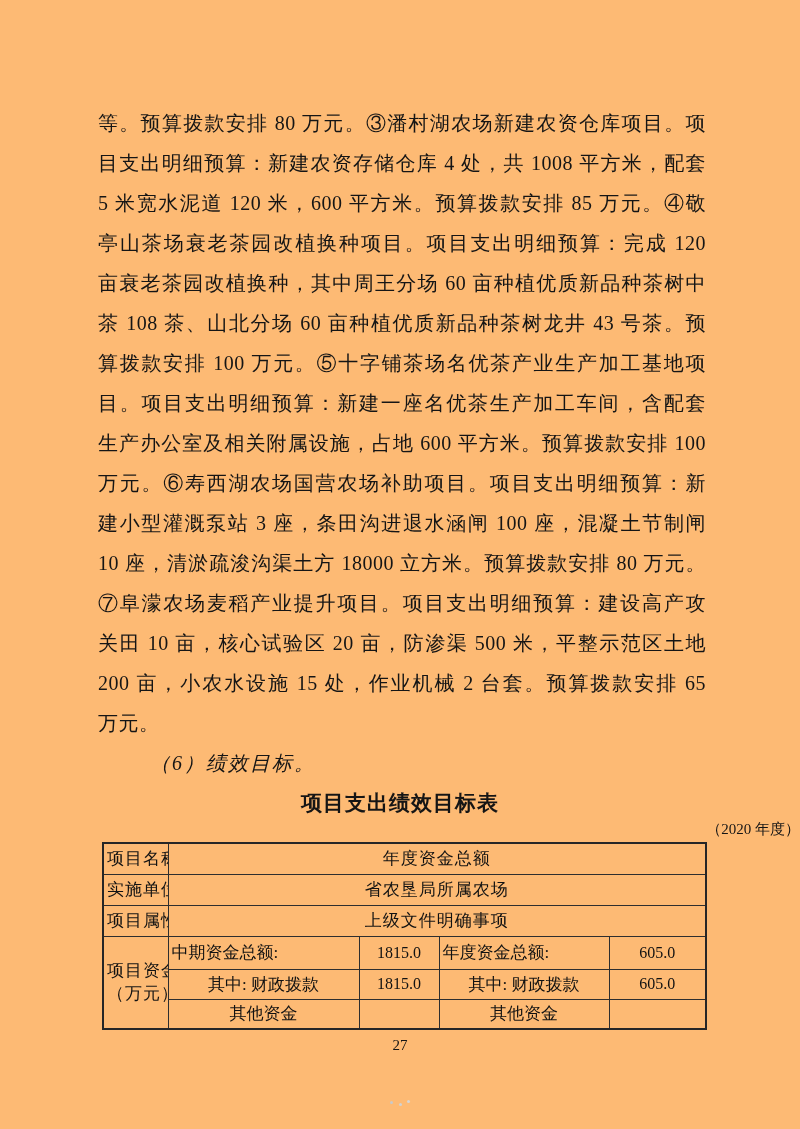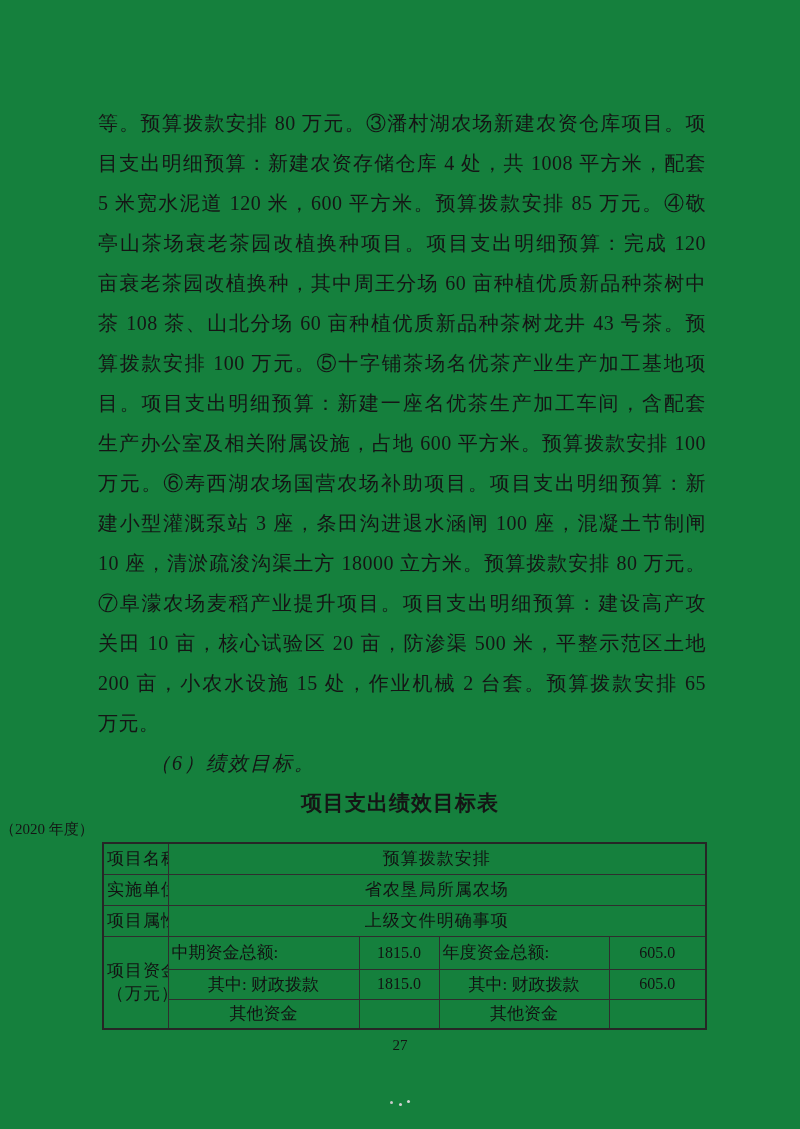--- a/index.html
+++ b/index.html
@@ -1,19 +1,19 @@
 <!DOCTYPE html>
 <html><head>
 <meta charset="utf-8">
 <style>
   html,body{margin:0;padding:0;}
   .page{
     position:relative;
     width:800px;height:1129px;
-    background:#15803d;
+    background:#fdba74;
     font-family:"Liberation Serif","DejaVu Serif",serif;
     color:#151515;
     overflow:hidden;
   }
   
   .body-text{
     position:absolute;left:98px;top:103px;width:608px;
   }
   .line{
     font-size:20px;
@@ -40,21 +40,21 @@
   
   .tbl-title{
     position:absolute;left:0;right:0;top:789px;
     text-align:center;
     font-size:21px;
     font-weight:bold;
     letter-spacing:1px;
   }
   .tbl-subtitle{
     position:absolute;left:0;right:0;top:820px;
-    text-align:left;
+    text-align:right;
     font-size:15px;
   }
   
   table.perf{
     position:absolute;left:102px;top:842px;
     width:603px;
     border-collapse:collapse;
     table-layout:fixed;
     border:2px solid #262626;
     font-size:17px;
@@ -124,21 +124,21 @@
     <colgroup>
       <col style="width:65px">
       <col style="width:191px">
       <col style="width:80px">
       <col style="width:170px">
       <col style="width:97px">
     </colgroup>
     <tbody>
       <tr class="r1">
         <td class="lbl">项目名称</td>
-        <td class="val-center" colspan="4">预算拨款安排</td>
+        <td class="val-center" colspan="4">年度资金总额</td>
       </tr>
       <tr class="r2">
         <td class="lbl">实施单位</td>
         <td class="val-center" colspan="4">省农垦局所属农场</td>
       </tr>
       <tr class="r3">
         <td class="lbl">项目属性</td>
         <td class="val-center" colspan="4">上级文件明确事项</td>
       </tr>
       <tr class="r4">

